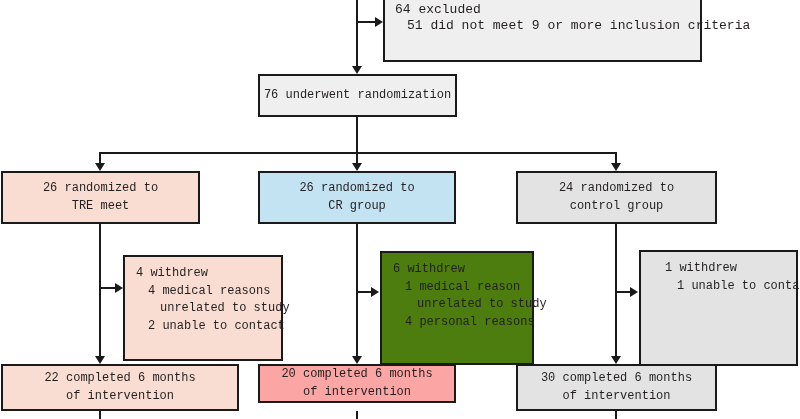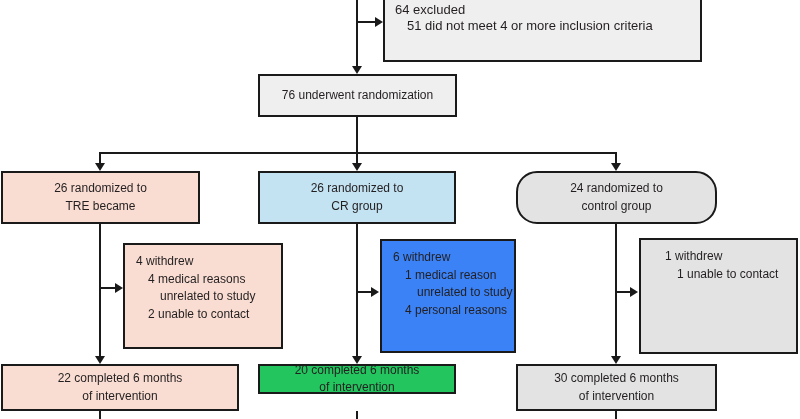--- a/index.html
+++ b/index.html
@@ -25,24 +25,26 @@
   }
   .box.center {
     display: flex;
     flex-direction: column;
     justify-content: center;
     align-items: center;
     text-align: center;
   }
   .box.toplist {
     padding: 8px 8px 0 11px;
+    margin-top: 12px;
   }
   .box .bline {
     display: block;
     white-space: nowrap;
+    font-family: Liberation Mono, monospace;
   }
   .ind1 { padding-left: 12px; }
   .ind2 { padding-left: 24px; }
   .excl {
     padding: 10px 10px 0 10px;
     font-size: 13px;
     line-height: 15.5px;
   }
   .vline, .hline {
     position: absolute;
@@ -71,44 +73,44 @@
 <div class="canvas">
 
   <div class="vline" style="left:356px; top:0; height:66px;"></div>
   <div class="arr-d" style="left:352px; top:66px;"></div>
 
   <div class="hline" style="left:357px; top:21px; width:18px;"></div>
   <div class="arr-r" style="left:375px; top:17px;"></div>
 
   <div class="box excl" style="left: 383px; top: -10px; width: 319px; height: 72px; background: rgb(240, 239, 239);">
     <span class="bline">64 excluded</span>
-    <span class="bline ind1">51 did not meet 4 or more inclusion criteria</span>
+    <span class="bline ind1">51 did not meet 9 or more inclusion criteria</span>
   </div>
 
   <div class="box center" style="left: 258px; top: 74px; width: 199px; height: 43px; background: rgb(240, 239, 239);">
     <span class="bline">76 underwent randomization</span>
   </div>
 
   <div class="vline" style="left:356px; top:117px; height:46px;"></div>
   <div class="hline" style="left:99px; top:152px; width:518px;"></div>
   <div class="vline" style="left:99px; top:152px; height:11px;"></div>
   <div class="arr-d" style="left:95px; top:163px;"></div>
   <div class="arr-d" style="left:352px; top:163px;"></div>
   <div class="vline" style="left:615px; top:152px; height:11px;"></div>
   <div class="arr-d" style="left:611px; top:163px;"></div>
 
   <div class="box center" style="left: 1px; top: 171px; width: 199px; height: 53px; background: rgb(249, 221, 210);">
     <span class="bline">26 randomized to</span>
-    <span class="bline">TRE became</span>
+    <span class="bline">TRE meet</span>
   </div>
   <div class="box center" style="left: 258px; top: 171px; width: 198px; height: 53px; background: rgb(195, 226, 242);">
     <span class="bline">26 randomized to</span>
     <span class="bline">CR group</span>
   </div>
-  <div class="box center" style="left: 516px; top: 171px; width: 201px; height: 53px; background: rgb(227, 227, 227); border-radius: 21px;">
+  <div class="box center" style="left: 516px; top: 171px; width: 201px; height: 53px; background: rgb(227, 227, 227);">
     <span class="bline">24 randomized to</span>
     <span class="bline">control group</span>
   </div>
 
   <div class="vline" style="left:99px; top:224px; height:132px;"></div>
   <div class="arr-d" style="left:95px; top:356px;"></div>
   <div class="vline" style="left:356px; top:224px; height:132px;"></div>
   <div class="arr-d" style="left:352px; top:356px;"></div>
   <div class="vline" style="left:615px; top:224px; height:132px;"></div>
   <div class="arr-d" style="left:611px; top:356px;"></div>
@@ -119,36 +121,36 @@
   <div class="arr-r" style="left:371px; top:287px;"></div>
   <div class="hline" style="left:616px; top:291px; width:14px;"></div>
   <div class="arr-r" style="left:630px; top:287px;"></div>
 
   <div class="box toplist" style="left: 123px; top: 243px; width: 160px; height: 106px; background: rgb(249, 221, 210);">
     <span class="bline">4 withdrew</span>
     <span class="bline ind1">4 medical reasons</span>
     <span class="bline ind2">unrelated to study</span>
     <span class="bline ind1">2 unable to contact</span>
   </div>
-  <div class="box toplist" style="left: 380px; top: 239px; width: 136px; height: 114px; background: #3b82f6;">
+  <div class="box toplist" style="left: 380px; top: 239px; width: 154px; height: 114px; background: #4d7c0f;">
     <span class="bline">6 withdrew</span>
     <span class="bline ind1">1 medical reason</span>
     <span class="bline ind2">unrelated to study</span>
     <span class="bline ind1">4 personal reasons</span>
   </div>
   <div class="box toplist" style="left: 639px; top: 238px; width: 159px; height: 116px; background: rgb(227, 227, 227); padding-left: 24px;">
     <span class="bline">1 withdrew</span>
     <span class="bline ind1">1 unable to contact</span>
   </div>
 
   <div class="box center" style="left: 1px; top: 364px; width: 238px; height: 47px; background: rgb(249, 221, 210);">
     <span class="bline">22 completed 6 months</span>
     <span class="bline">of intervention</span>
   </div>
-  <div class="box center" style="left: 258px; top: 364px; width: 198px; height: 30px; background: #22c55e;">
+  <div class="box center" style="left: 258px; top: 364px; width: 198px; height: 39px; background: #fca5a5;">
     <span class="bline">20 completed 6 months</span>
     <span class="bline">of intervention</span>
   </div>
   <div class="box center" style="left: 516px; top: 364px; width: 201px; height: 47px; background: rgb(227, 227, 227);">
     <span class="bline">30 completed 6 months</span>
     <span class="bline">of intervention</span>
   </div>
 
   <div class="vline" style="left:99px; top:411px; height:8px;"></div>
   <div class="vline" style="left:356px; top:411px; height:8px;"></div>

